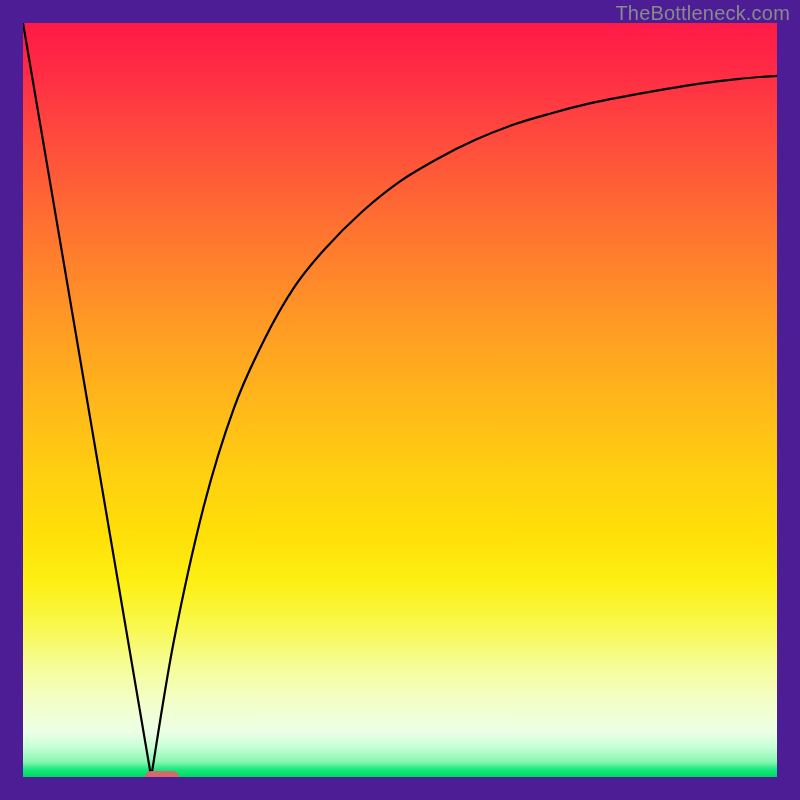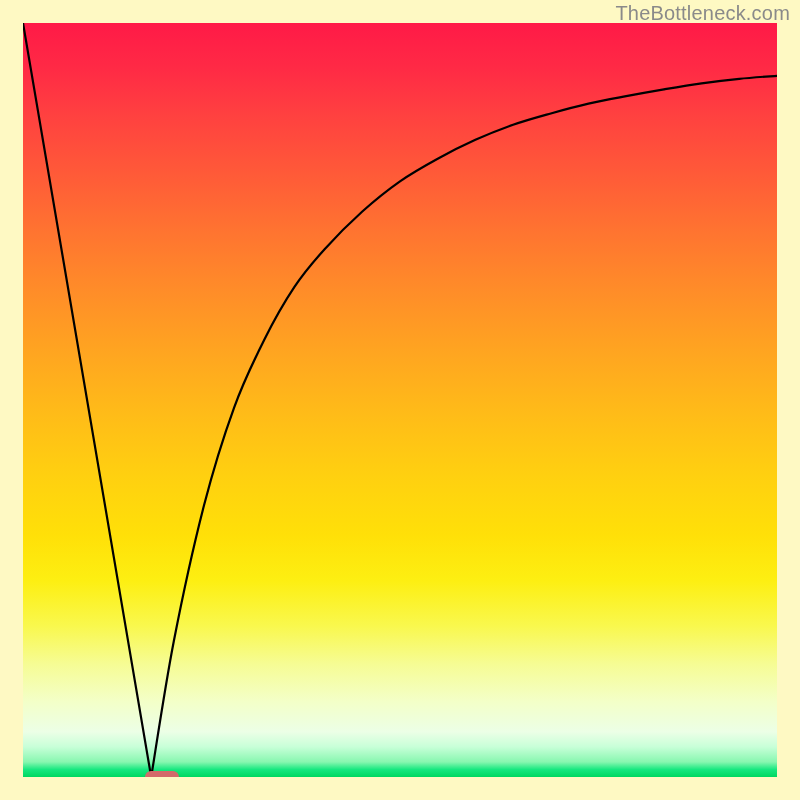--- a/index.html
+++ b/index.html
@@ -8,21 +8,21 @@
     width: 800px;
     height: 800px;
     overflow: hidden;
     background: #000;
     font-family: Arial, Helvetica, sans-serif;
   }
   .chart-outer {
     position: relative;
     width: 800px;
     height: 800px;
-    background: #fef9c3;
+    background: #4c1d95;
   }
   .plot-area {
     position: absolute;
     left: 23px;
     top: 23px;
     width: 754px;
     height: 754px;
     overflow: hidden;
   }
   .gradient-bg {

